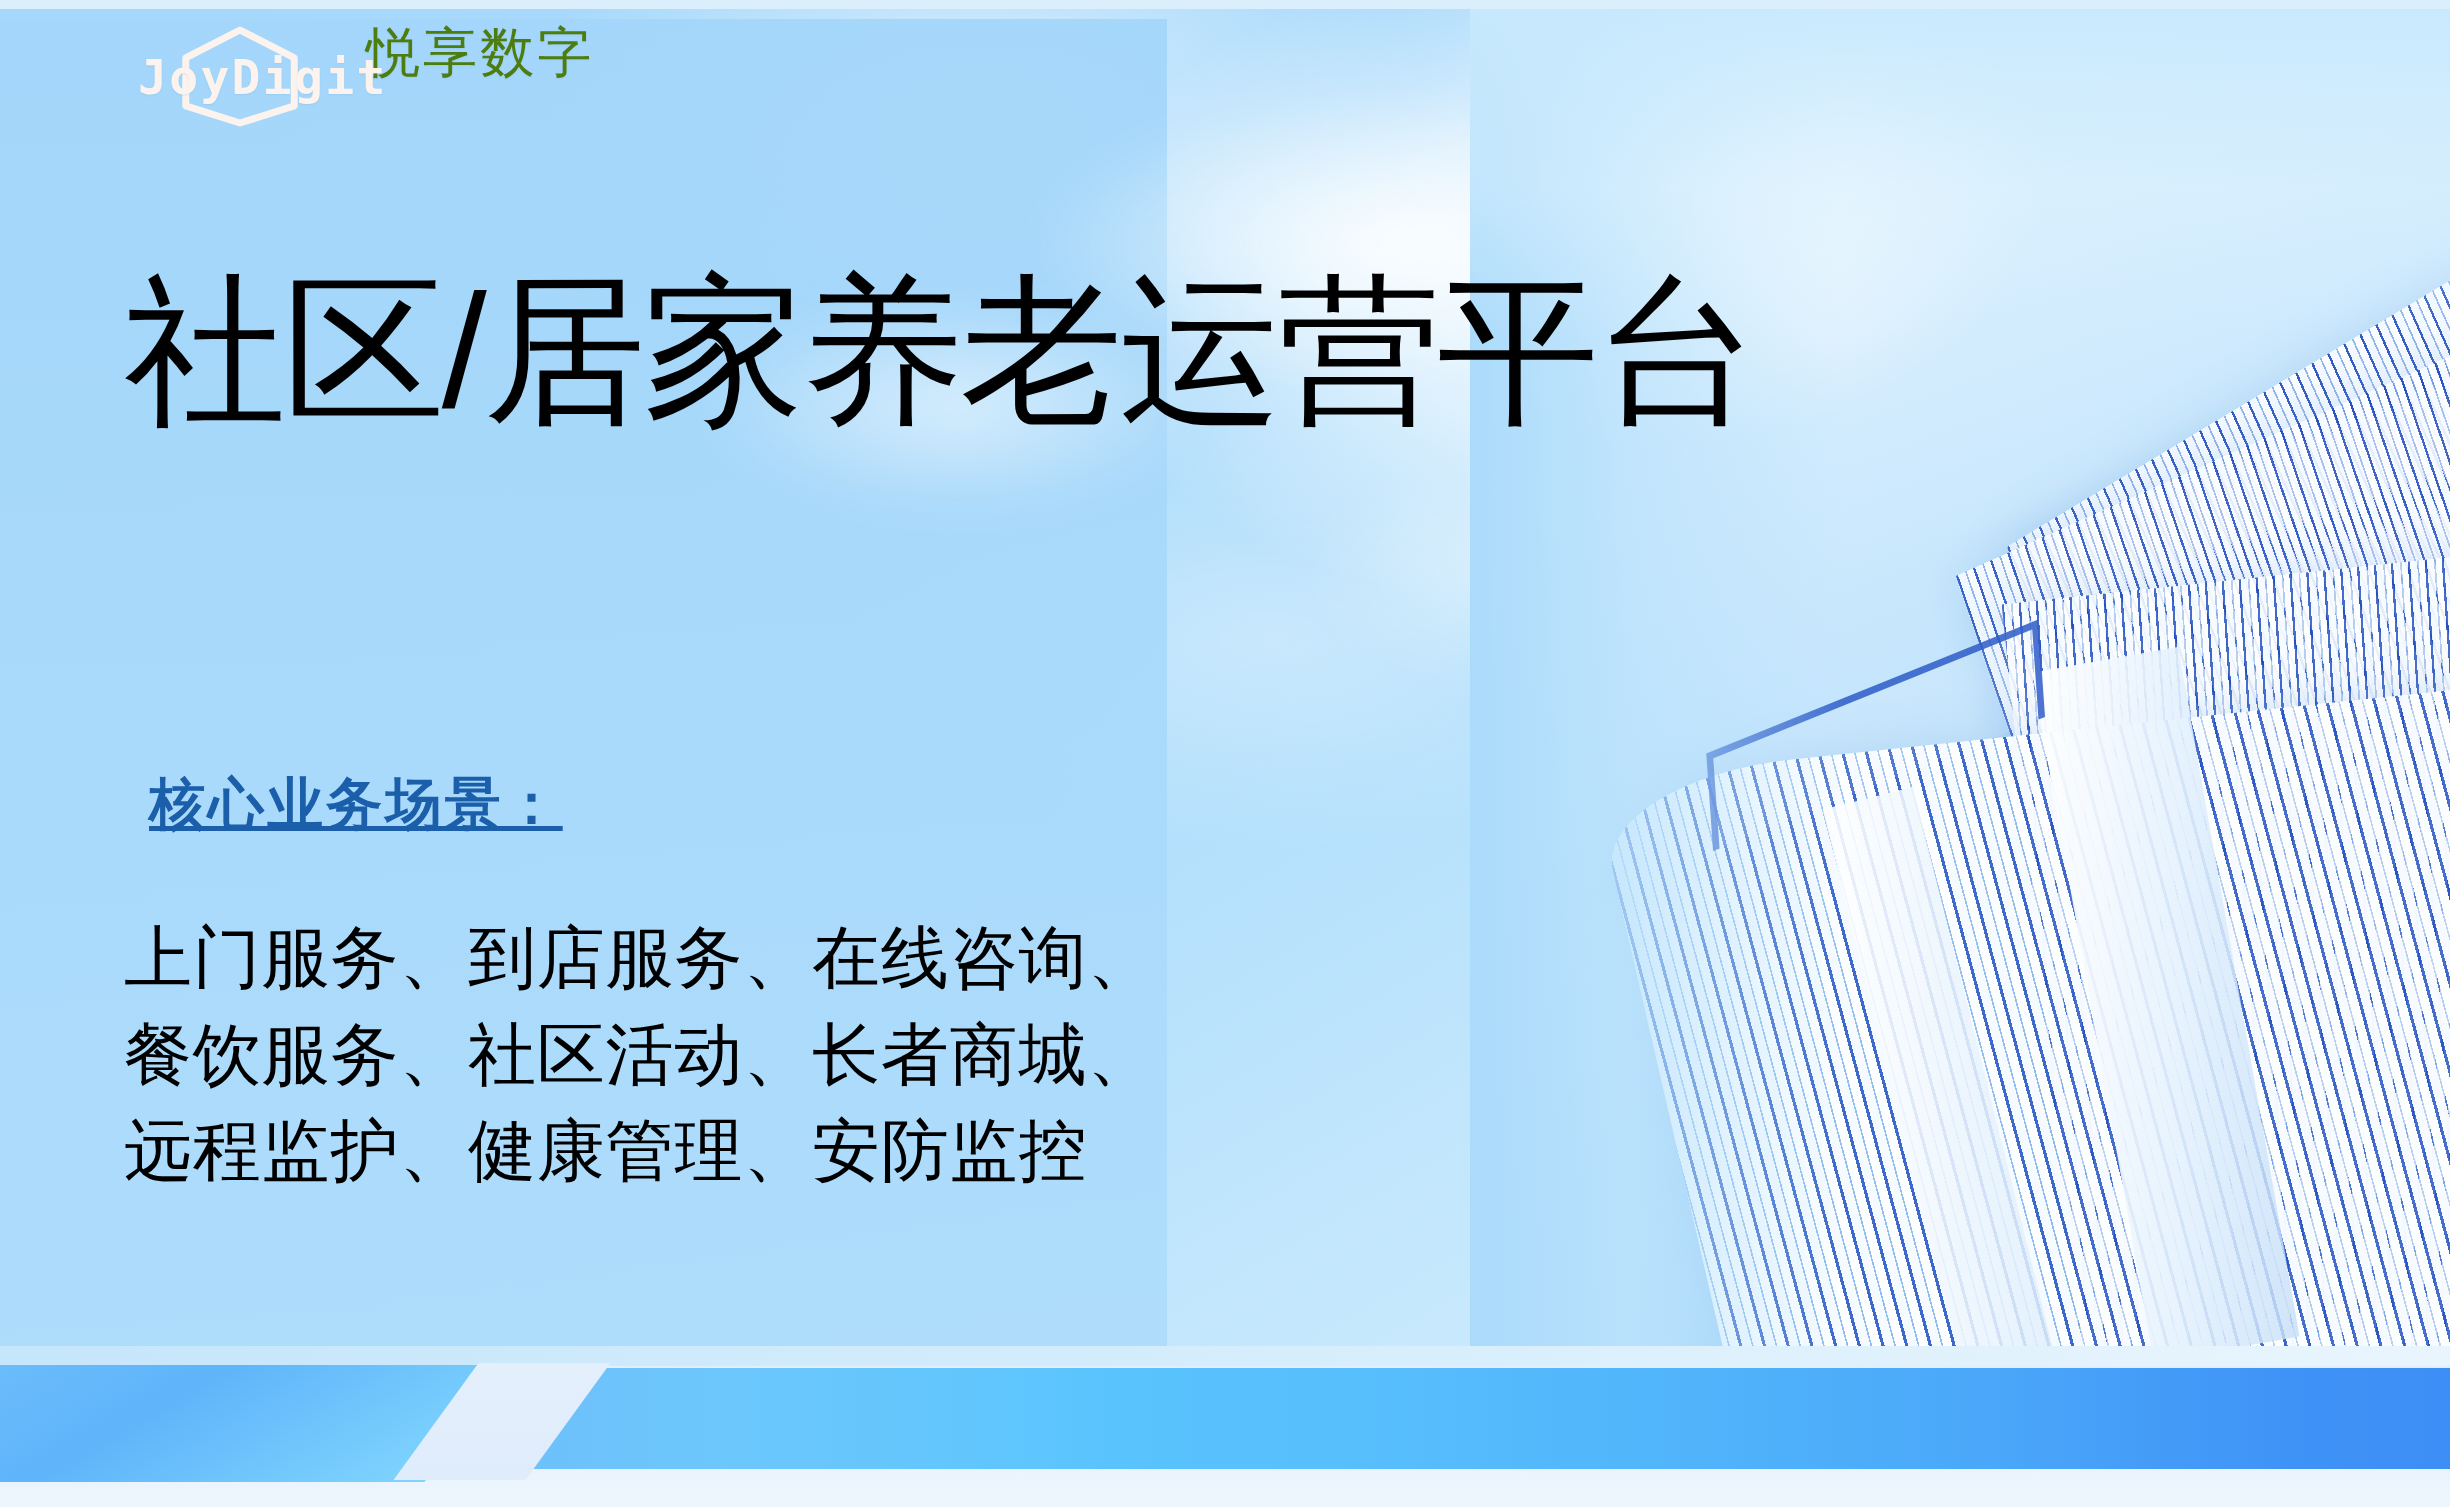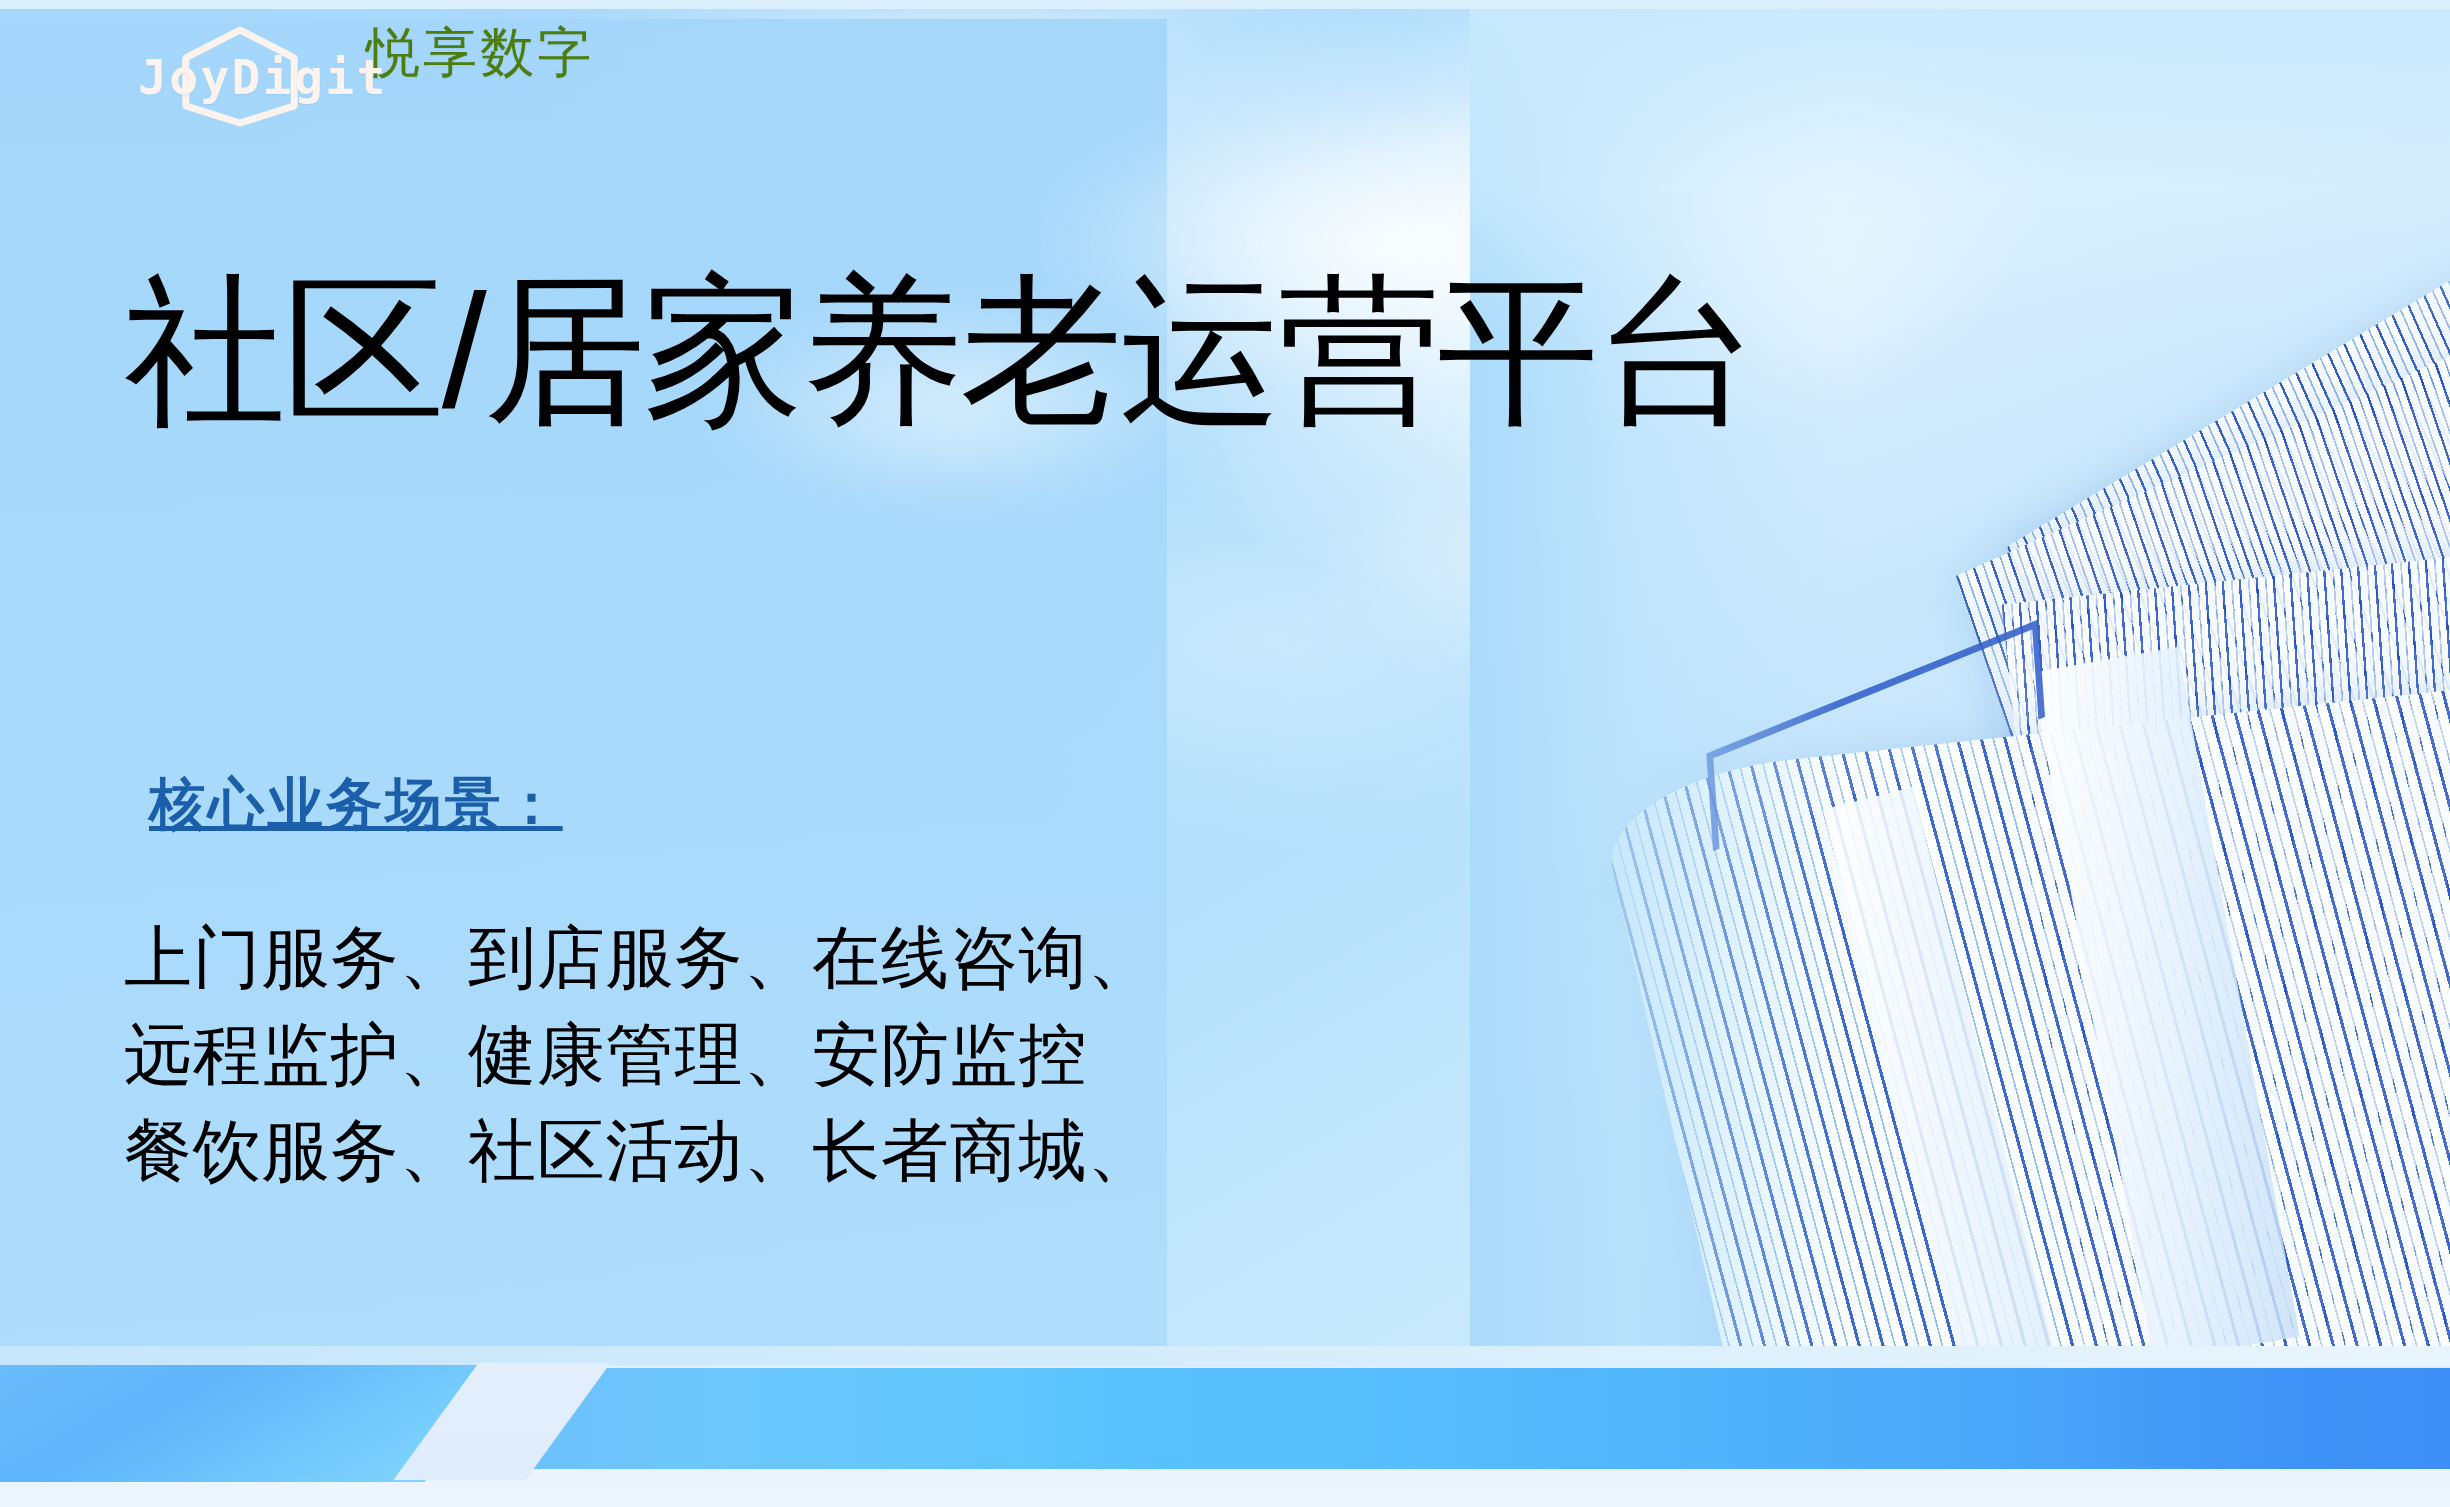--- a/index.html
+++ b/index.html
@@ -261,22 +261,22 @@
     </div>
     <div class="logo-cn">悦享数字</div>
   </div>
 
   <div class="title">社区/居家养老运营平台</div>
 
   <div class="subtitle">核心业务场景：</div>
 
   <div class="body-lines">
     <div class="body-line">上门服务、到店服务、在线咨询、</div>
+    <div class="body-line">餐饮服务、社区活动、长者商城、</div>
     <div class="body-line">远程监护、健康管理、安防监控</div>
-    <div class="body-line">餐饮服务、社区活动、长者商城、</div>
   </div>
 
   <div class="banner">
     <div class="banner-top-hair"></div>
     <div class="banner-band"></div>
     <div class="banner-cut"></div>
     <div class="banner-slash"></div>
   </div>
 
 </div>

